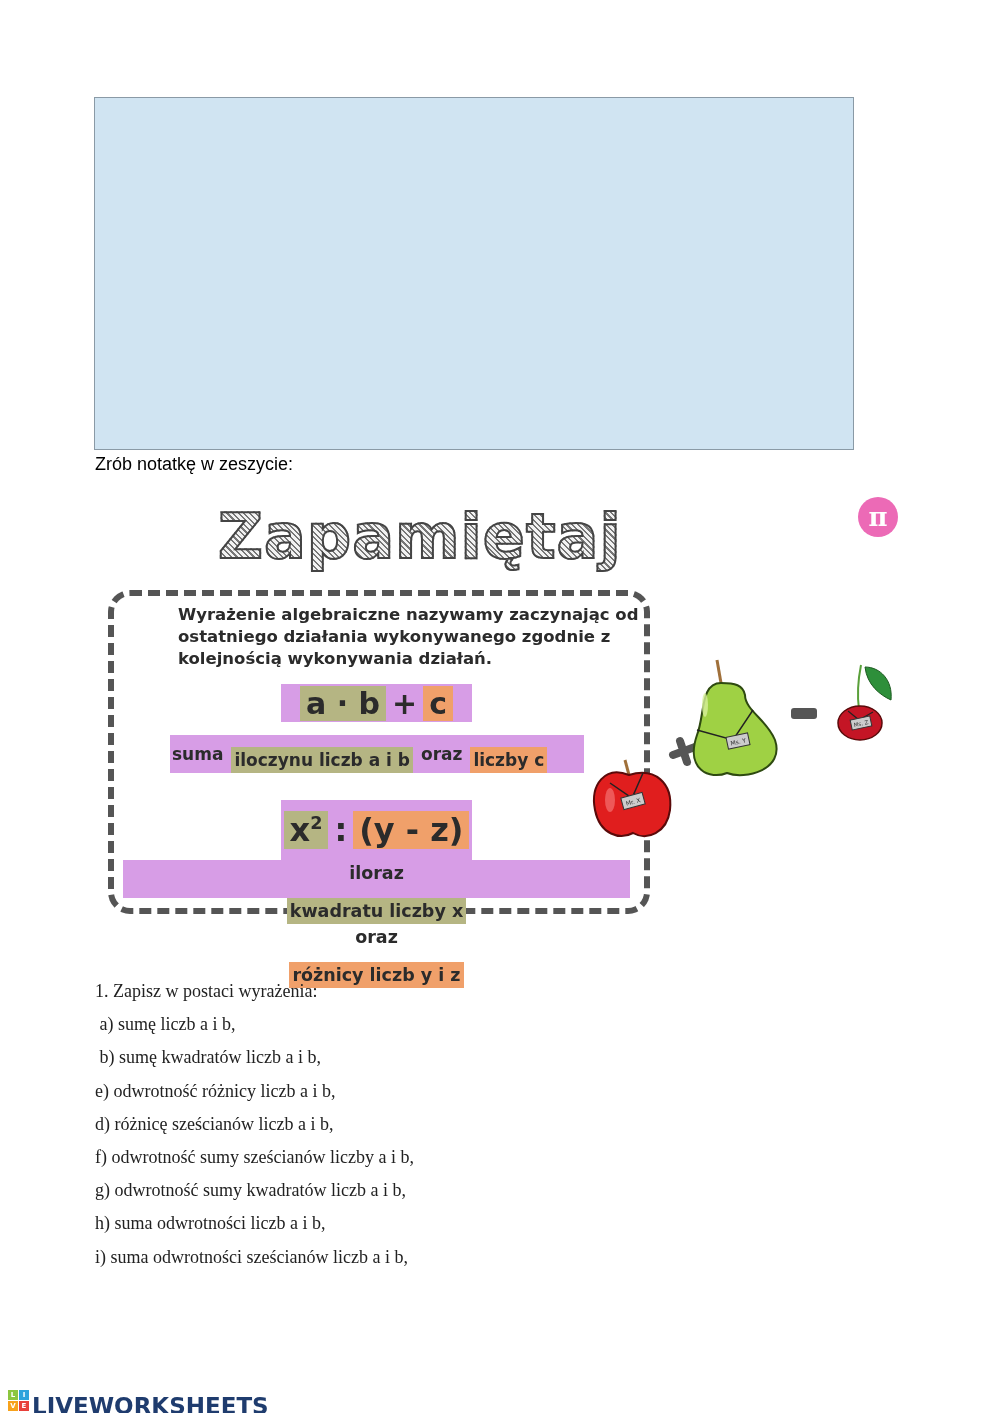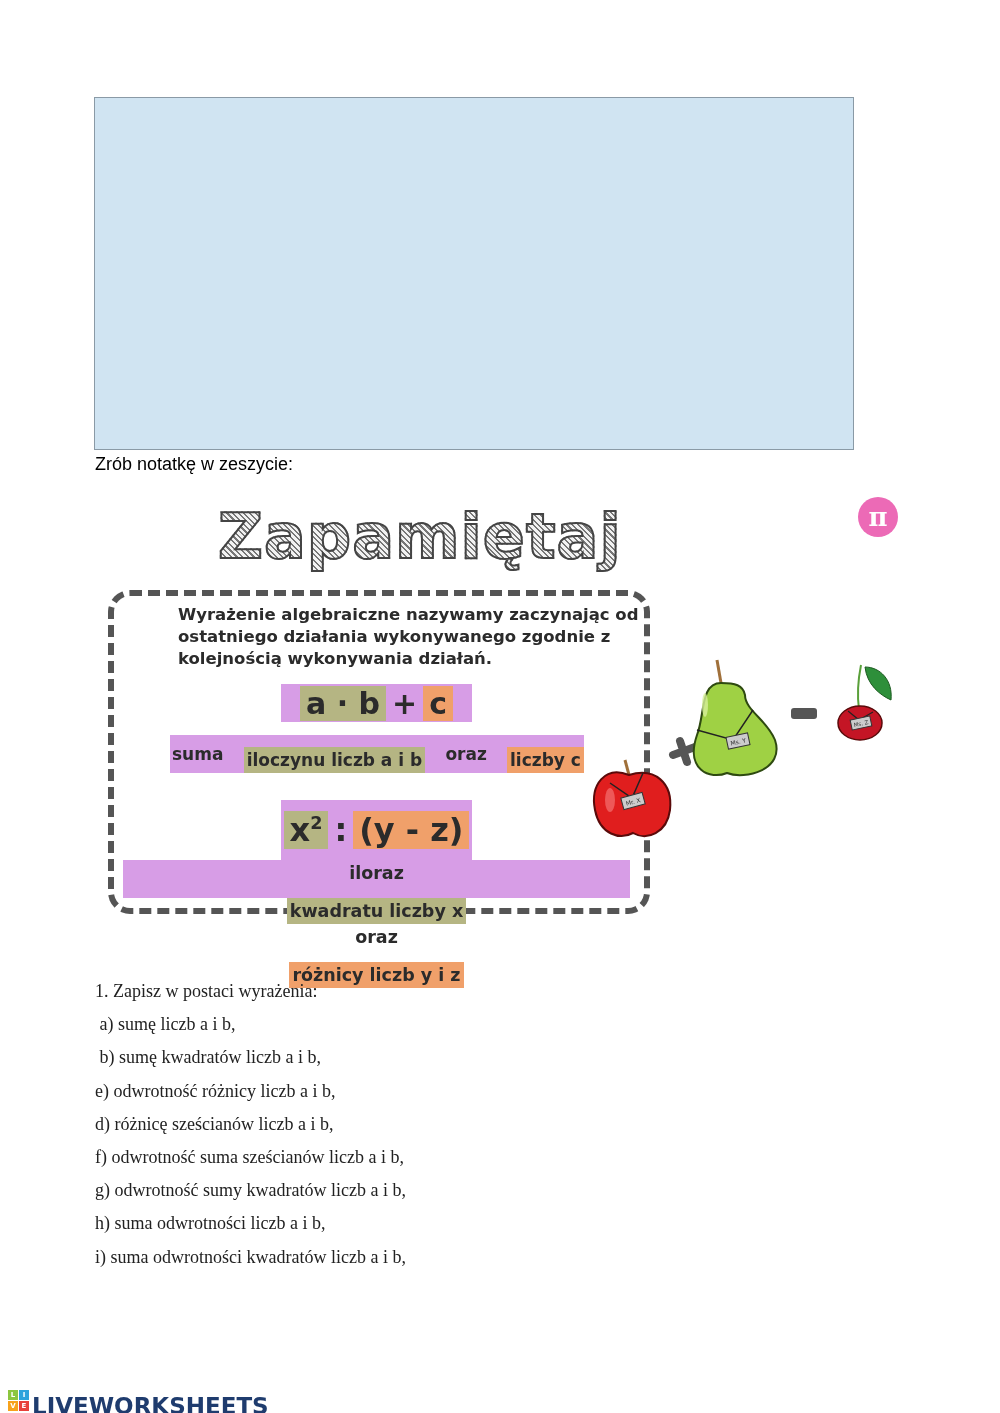--- a/index.html
+++ b/index.html
@@ -49,21 +49,21 @@
     }
     .f1 { left: 281px; top: 684px; width: 191px; height: 38px; font-size: 30px; }
     .f2 { left: 281px; top: 800px; width: 191px; height: 60px; font-size: 32px; }
     .hl-green { background: #b5b583; padding: 0 6px; }
     .hl-orange { background: #f0a06a; padding: 0 6px; }
     .op { padding: 0 2px; }
     sup { font-size: 0.55em; vertical-align: super; line-height: 0; }
 
     .phrase {
       position: absolute; background: #d79de6;
-      display: flex; align-items: center; justify-content: space-between;
+      display: flex; align-items: center; justify-content: flex-start;
       font-family: "DejaVu Sans", sans-serif; font-weight: bold; color: #2b2b2b;
       white-space: nowrap;
     }
     .p1 { left: 170px; top: 735px; width: 414px; height: 38px; font-size: 17px; }
     .p2 { left: 123px; top: 860px; width: 507px; height: 38px; font-size: 17.5px; flex-direction: column; }
     .phrase span { padding: 3px 2px; }
     .phrase .hl-green, .phrase .hl-orange { padding: 3px 3px; margin-top: 12px; }
     .gap { width: 6px; display: inline-block; }
 
     .fruits { position: absolute; left: 585px; top: 655px; width: 320px; height: 190px; }
@@ -171,24 +171,24 @@
     <text x="276" y="70.5" font-size="5.5" text-anchor="middle" fill="#333" transform="rotate(-12 276 68)" font-family="DejaVu Sans, sans-serif">Ms. Z</text>
   </g>
 </svg>
 
 <div class="exercise">
   <div class="line">1. Zapisz w postaci wyrażenia:</div>
   <div class="line"> a) sumę liczb a i b,</div>
   <div class="line"> b) sumę kwadratów liczb a i b,</div>
   <div class="line">e) odwrotność różnicy liczb a i b,</div>
   <div class="line">d) różnicę sześcianów liczb a i b,</div>
-  <div class="line">f) odwrotność suma sześcianów liczb a i b,</div>
+  <div class="line">f) odwrotność sumy sześcianów liczby a i b,</div>
   <div class="line">g) odwrotność sumy kwadratów liczb a i b,</div>
   <div class="line">h) suma odwrotności liczb a i b,</div>
-  <div class="line">i) suma odwrotności kwadratów liczb a i b,</div>
+  <div class="line">i) suma odwrotności sześcianów liczb a i b,</div>
 </div>
 
 <div class="footer-logo">
   <div class="live-grid">
     <span style="background:#8cc63f">L</span>
     <span style="background:#2ea3dc">I</span>
     <span style="background:#f7a21b">V</span>
     <span style="background:#e8403a">E</span>
   </div>
   <span class="logo-text">LIVEWORKSHEETS</span>

